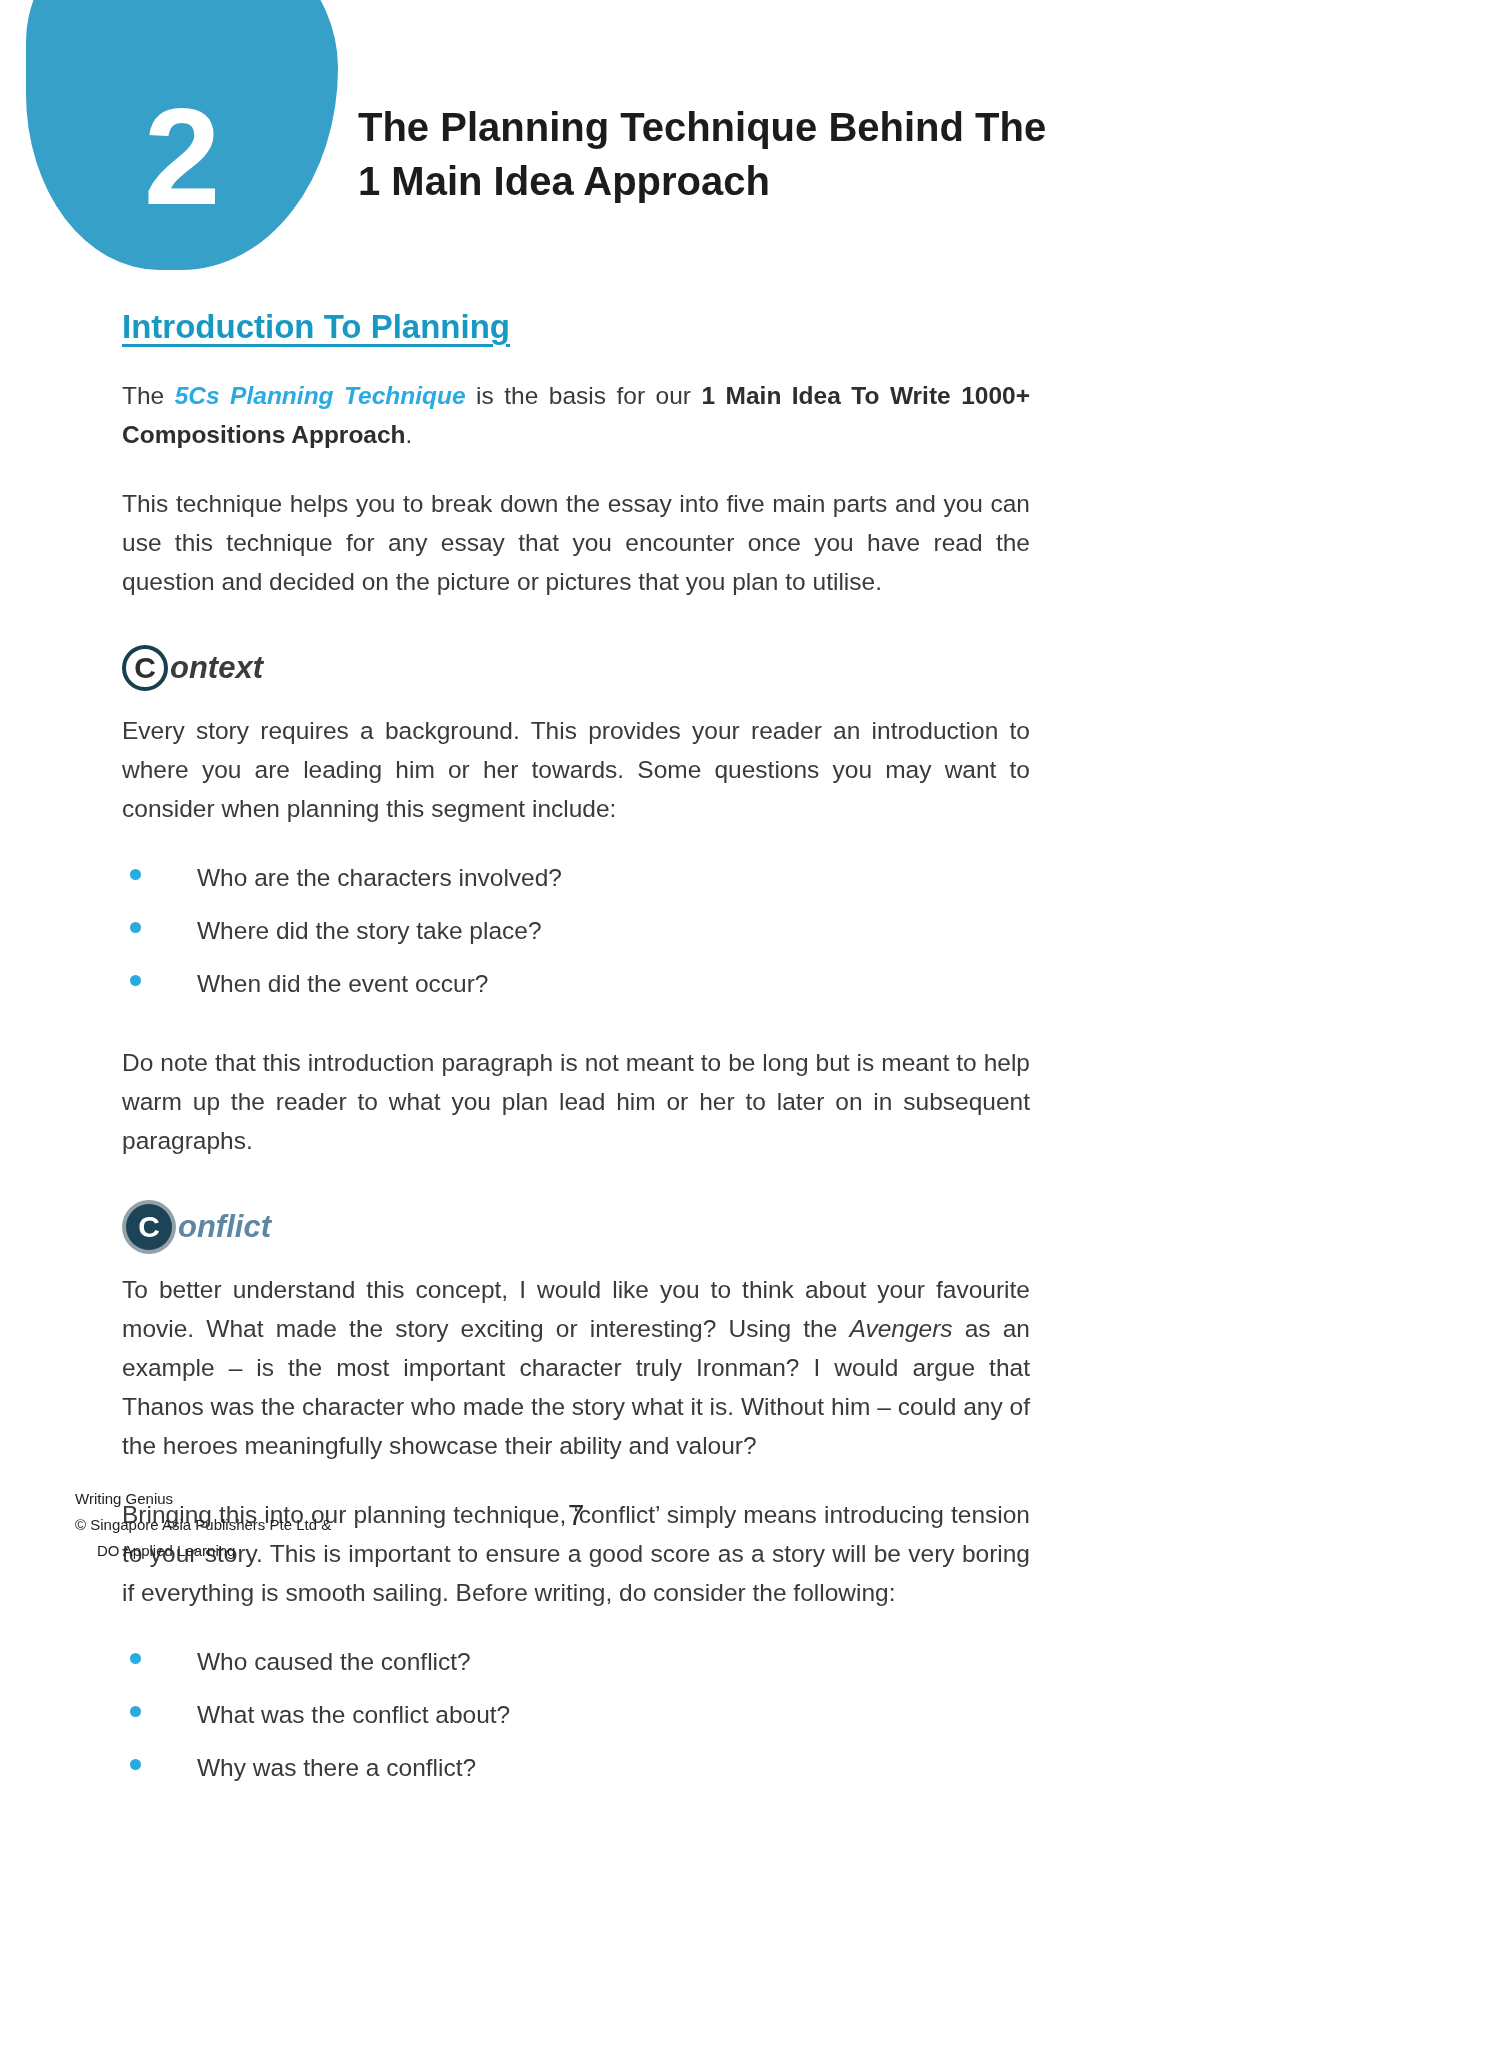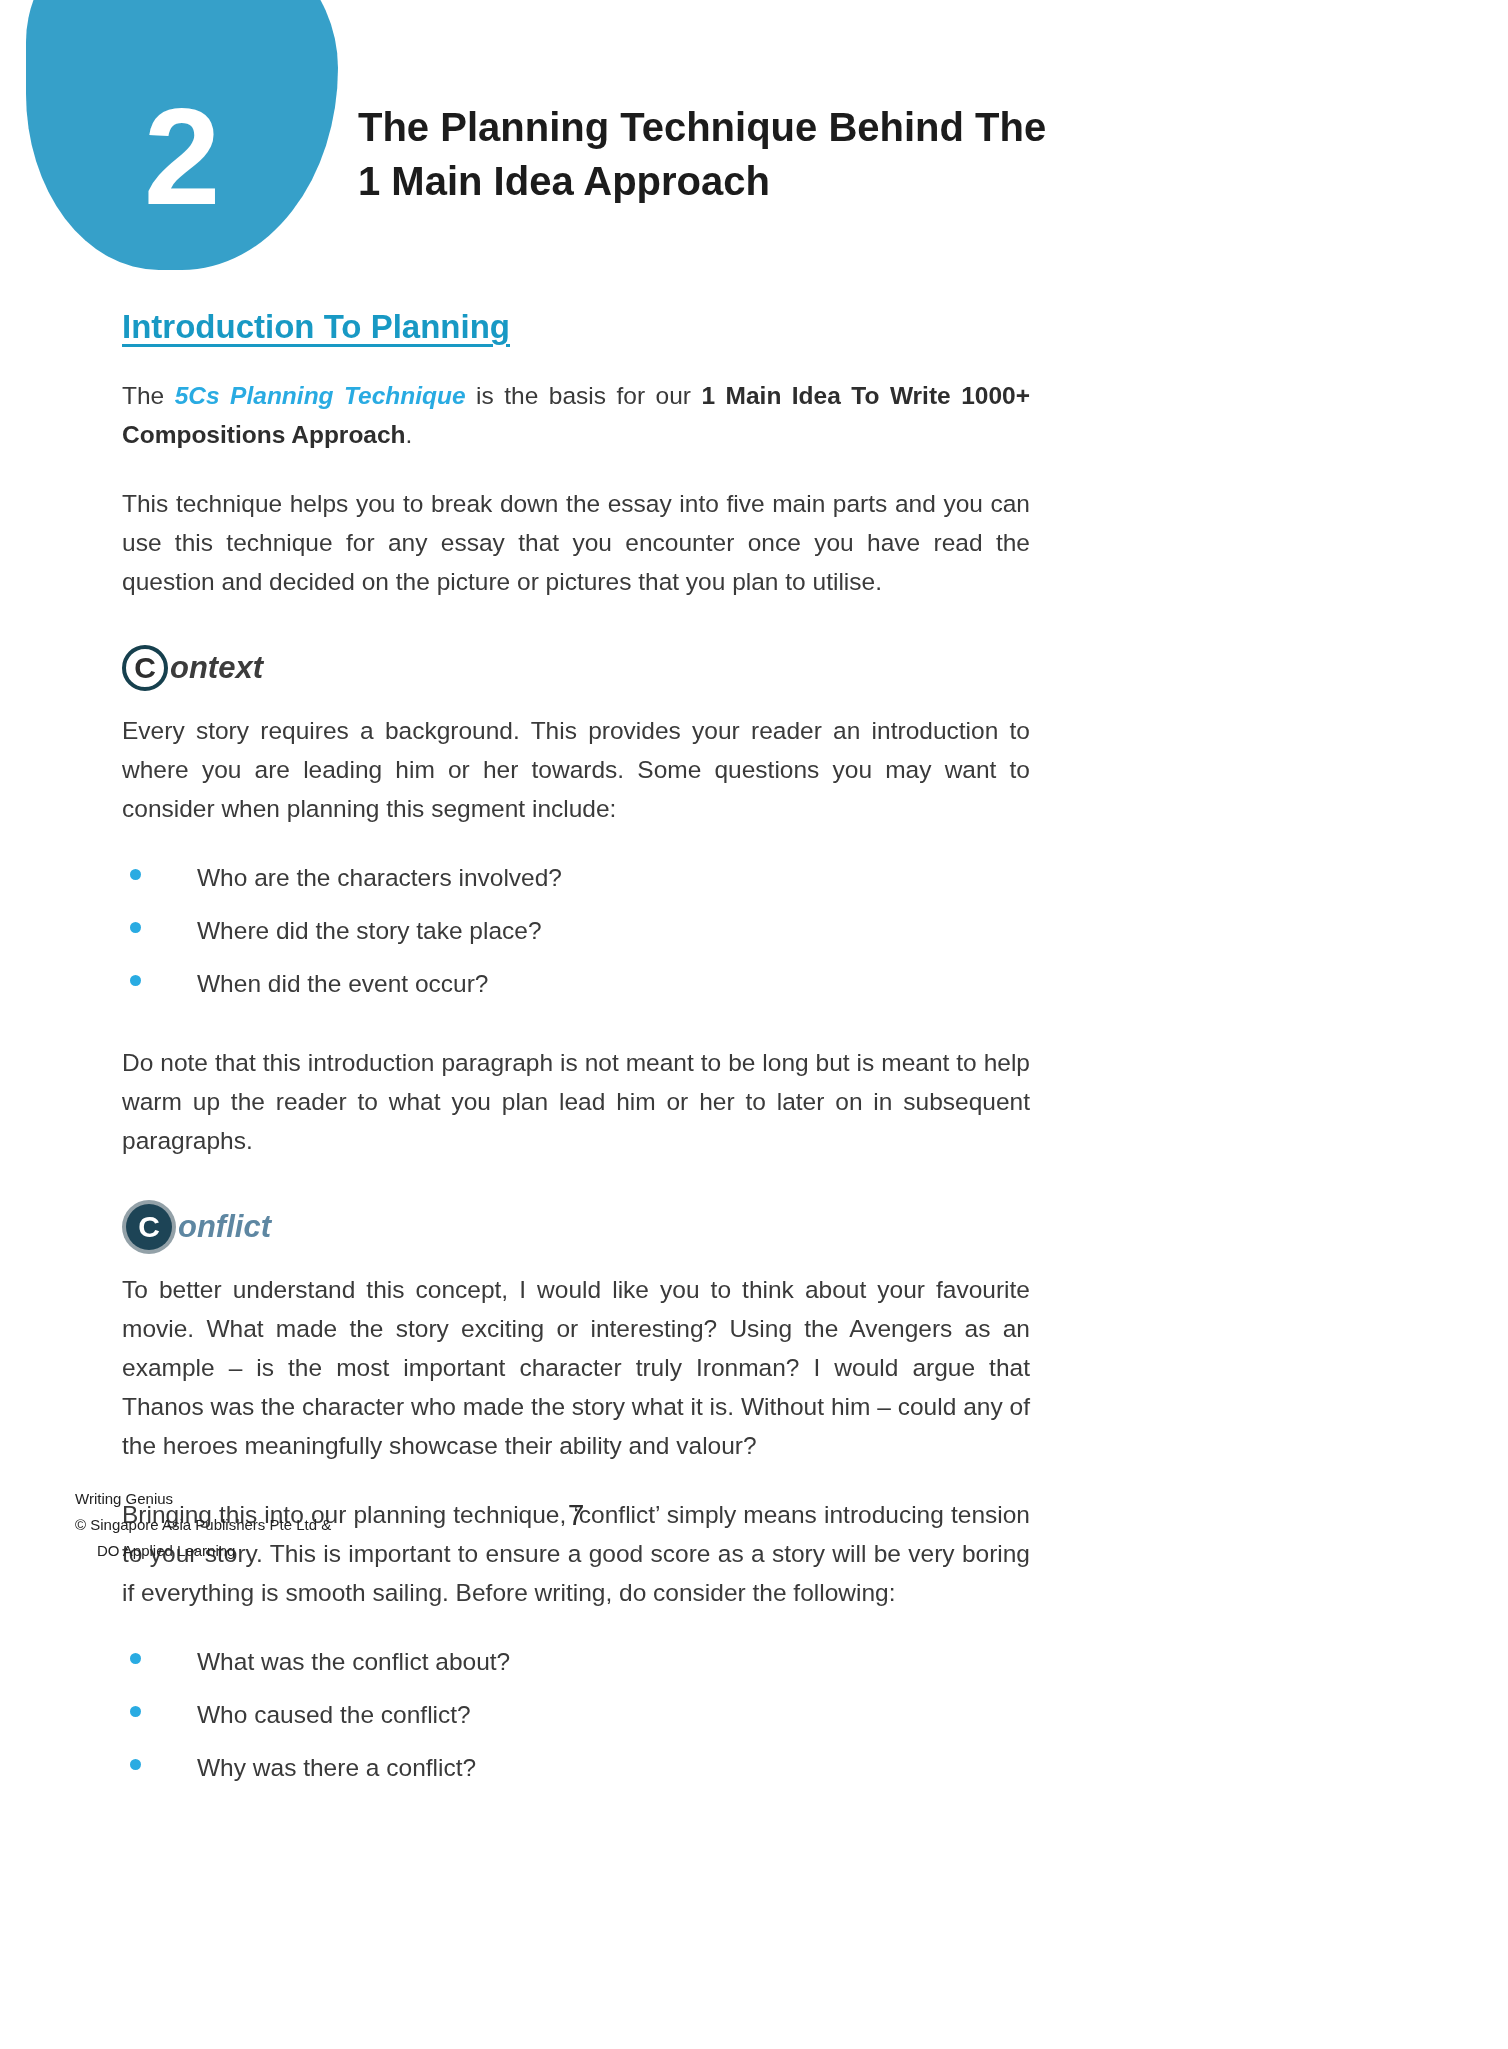--- a/index.html
+++ b/index.html
@@ -67,21 +67,21 @@
 
   p.body-text {
     font-size: 24.5px;
     line-height: 39px;
     text-align: justify;
     color: #3a3a3a;
     margin-bottom: 30px;
   }
   .bold-dark { font-weight: bold; color: #2e2e2e; }
   .highlight-blue { font-weight: bold; font-style: italic; color: #29abe2; }
-  .italic { }
+  .italic { font-style: italic; }
 
   
   .section-label {
     display: flex;
     align-items: center;
     margin: 44px 0 20px 0;
   }
   .c-circle {
     display: inline-flex;
     align-items: center;
@@ -213,25 +213,25 @@
         <span class="label-rest steel">onflict</span>
     </div>
 
     <p class="body-text"><span>To better understand this concept, I would like you to think about your favourite movie. What made the story exciting or interesting? Using the </span><span class="italic">Avengers</span><span> as an example – is the most important character truly Ironman? I would argue that Thanos was the character who made the story what it is. Without him – could any of the heroes meaningfully showcase their ability and valour?</span></p>
 
     <p class="body-text">Bringing this into our planning technique, ‘conflict’ simply means introducing tension to your story. This is important to ensure a good score as a story will be very boring if everything is smooth sailing. Before writing, do consider the following:</p>
 
     <ul class="bullet-list">
       <li>
           <span class="bullet-dot"></span>
+          <span>Who caused the conflict?</span>
+        </li>
+      <li>
+          <span class="bullet-dot"></span>
           <span>What was the conflict about?</span>
-        </li>
-      <li>
-          <span class="bullet-dot"></span>
-          <span>Who caused the conflict?</span>
         </li>
       <li>
           <span class="bullet-dot"></span>
           <span>Why was there a conflict?</span>
         </li>
     </ul>
 
   </div>
 
   <div class="footer-left">

